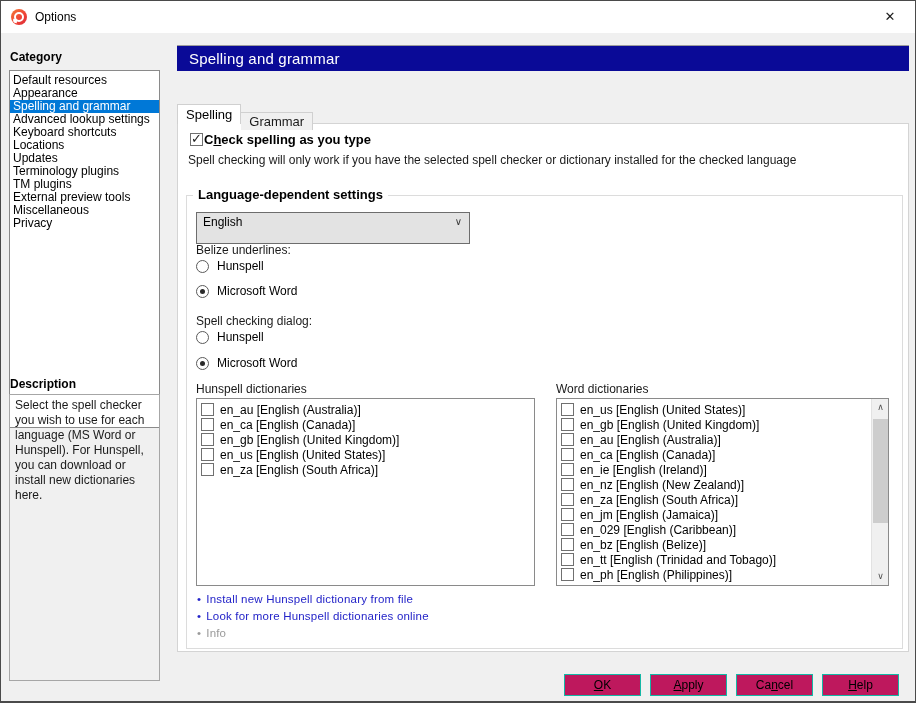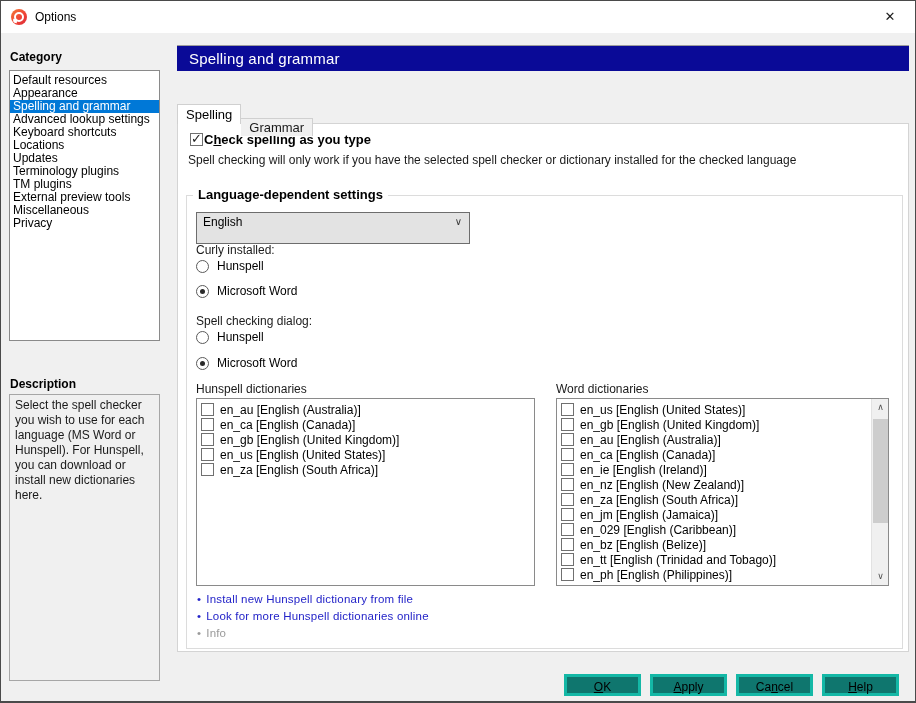--- a/index.html
+++ b/index.html
@@ -15,36 +15,36 @@
     background:linear-gradient(135deg,#f47a36 0%,#ef4136 60%,#d92b38 100%); }
   .app-icon .ring { position:absolute; left:3px; top:3px; width:10px; height:10px; border-radius:50%;
     border:2.6px solid #fff; }
   .app-icon .tail { position:absolute; left:2px; bottom:2px; width:4px; height:4px; background:#fff;
     border-radius:0 0 0 3px; transform:rotate(8deg); }
   .win-title { position:absolute; left:34px; top:0; line-height:32px; font-size:12px; }
   .close-btn { position:absolute; right:4px; top:0; width:42px; height:32px; text-align:center;
     line-height:32px; font-size:13px; color:#1a1a1a; cursor:pointer; }
   
   .category-label { position:absolute; left:9px; top:49px; font-weight:bold; font-size:12px; }
-  .category-list { position:absolute; left:8px; top:69px; width:151px; height:271px; background:#fff;
+  .category-list { position:absolute; left:8px; top:69px; width:151px; height:358px; background:#fff;
     border:1px solid #8a8a8a; padding-top:3px; overflow:hidden; }
   .cat-item { height:13px; line-height:13px; padding-left:3px; font-size:12px; white-space:nowrap; cursor:default; }
   .cat-item.selected { background:#0078d7; color:#fff; }
   .description-label { position:absolute; left:9px; top:376px; font-weight:bold; font-size:12px; }
   .description-box { position:absolute; left:8px; top:393px; width:151px; height:287px;
     border:1px solid #a6a6a6; padding:3px 5px; font-size:12px; line-height:15px; color:#1a1a1a; }
   
   .main-header { position:absolute; left:176px; top:44px; width:732px; height:26px; background:#0a0a97;
     border-top:1px solid #9d9d9d; }
   .main-header .hdr-text { color:#fff; font-size:15px; line-height:25px; padding-left:12px; font-weight:400; letter-spacing:.2px; }
   
   .tabs { position:absolute; left:176px; top:103px; height:20px; display:flex; z-index:2; }
   .tab { border:1px solid #d0d0d0; border-bottom:none; padding:0 8px; font-size:13px; cursor:pointer; }
   .tab.active { background:#fff; height:20px; line-height:19px; }
-  .tab.inactive { background:#f0f0f0; height:18px; margin-top:14px; line-height:17px; border-left:none; color:#1a1a1a; }
+  .tab.inactive { background:#f0f0f0; height:18px; margin-top:8px; line-height:17px; border-left:none; color:#1a1a1a; }
   
   .panel { position:absolute; left:176px; top:122px; width:732px; height:529px; background:#fff;
     border:1px solid #d4d4d4; z-index:1; }
   .chk-row { position:absolute; left:12px; top:8px; display:flex; align-items:center; }
   .checkbox { width:13px; height:13px; border:1px solid #707070; background:#fff; position:relative; flex:none; }
   .checkbox .mark { position:absolute; left:0px; top:-3px; font-size:13px; color:#1c1c1c; }
   .chk-label { margin-left:1px; font-weight:bold; font-size:13px; }
   .mnemonic { text-decoration:underline; }
   .note { position:absolute; left:10px; top:29px; font-size:12px; color:#1a1a1a; }
   
@@ -66,21 +66,21 @@
   .scrollbar { position:absolute; right:0; top:0; bottom:0; width:17px; background:#f0f0f0; border-left:1px solid #e2e2e2; }
   .sb-arrow { position:absolute; left:0; width:17px; height:17px; text-align:center; font-size:9px; color:#505050; line-height:17px; }
   .sb-up { top:0; } .sb-down { bottom:0; }
   .sb-thumb { position:absolute; left:1px; top:20px; width:15px; height:104px; background:#cdcdcd; }
   
   .link-row { position:absolute; left:10px; font-size:11.5px; letter-spacing:.2px; }
   .link-row .bullet { margin-right:5px; }
   .link { color:#2323c8; cursor:pointer; }
   .link-disabled { color:#9a9a9a; cursor:default; }
   
-  .btn { position:absolute; top:673px; width:77px; height:22px; background:#0f766e; border:3px solid #14b8a6;
+  .btn { position:absolute; top:673px; width:77px; height:22px; background:#be185d; border:1px solid #14b8a6;
     font-size:12px; text-align:center; line-height:20px; cursor:pointer; font-family:inherit; }
 </style>
 </head>
 <body>
 
 <div class="dialog">
 
   <div class="titlebar">
     <div class="app-icon">
       <div class="ring"></div>
@@ -140,21 +140,21 @@
     <div class="note">Spell checking will only work if you have the selected spell checker or dictionary installed for the checked language</div>
 
     <div class="groupbox">
       <div class="group-title">Language-dependent settings</div>
 
       <div class="combobox">
         <span>English</span>
         <span class="chev">∨</span>
       </div>
 
-      <div class="field-label" style="left:9px; top:47px;">Curly installed:</div>
+      <div class="field-label" style="left:9px; top:47px;">Belize underlines:</div>
       <div class="radio-row" style="left:9px; top:63px;">
         <div class="radio"></div>
         <div class="radio-label">Hunspell</div>
       </div>
       <div class="radio-row" style="left:9px; top:88px;">
         <div class="radio on"></div>
         <div class="radio-label">Microsoft Word</div>
       </div>
 
       <div class="field-label" style="left:9px; top:118px;">Spell checking dialog:</div>

